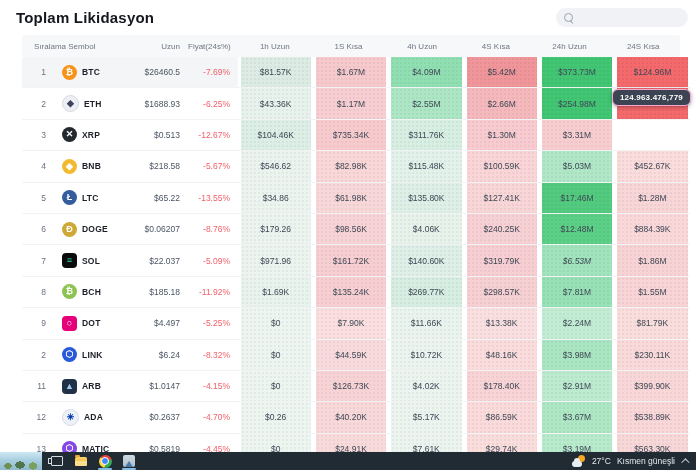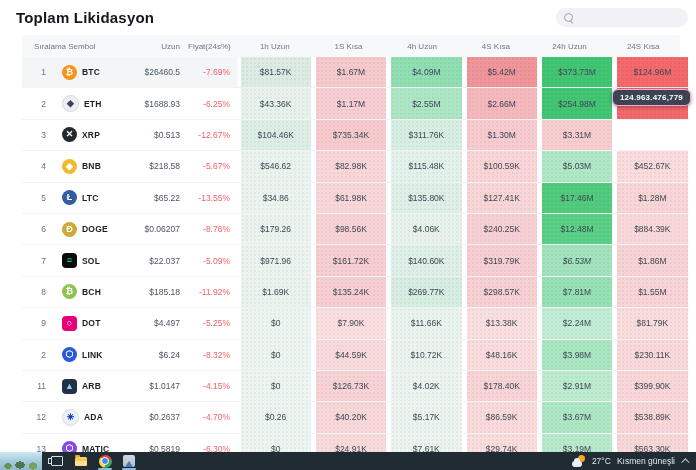--- a/index.html
+++ b/index.html
@@ -290,21 +290,21 @@
     <div class="cell vcell" style="background-color: rgb(249, 214, 215);">$538.89K</div>
   </div>
 
   <div class="row grid-row">
     <div class="cell rank leftbg">13</div>
     <div class="cell symwrap leftbg">
       <span class="coin-icon" style="background: rgb(130, 71, 229); color: rgb(255, 255, 255);">⬡</span>
       <span class="sym">MATIC</span>
     </div>
     <div class="cell price leftbg">$0.5819</div>
-    <div class="cell pct leftbg">-6.30%</div>
+    <div class="cell pct leftbg">-4.45%</div>
     <div class="cell vcell" style="background-color: rgb(236, 245, 240);">$0</div>
     <div class="cell vcell" style="background-color: rgb(249, 218, 219);">$24.91K</div>
     <div class="cell vcell" style="background-color: rgb(235, 244, 239);">$7.61K</div>
     <div class="cell vcell" style="background-color: rgb(250, 221, 221);">$29.74K</div>
     <div class="cell vcell" style="background-color: rgb(184, 234, 204);">$3.19M</div>
     <div class="cell vcell" style="background-color: rgb(248, 215, 216);">$563.30K</div>
   </div>
 </div>
 
     <div class="tooltip">124.963.476,779</div>

